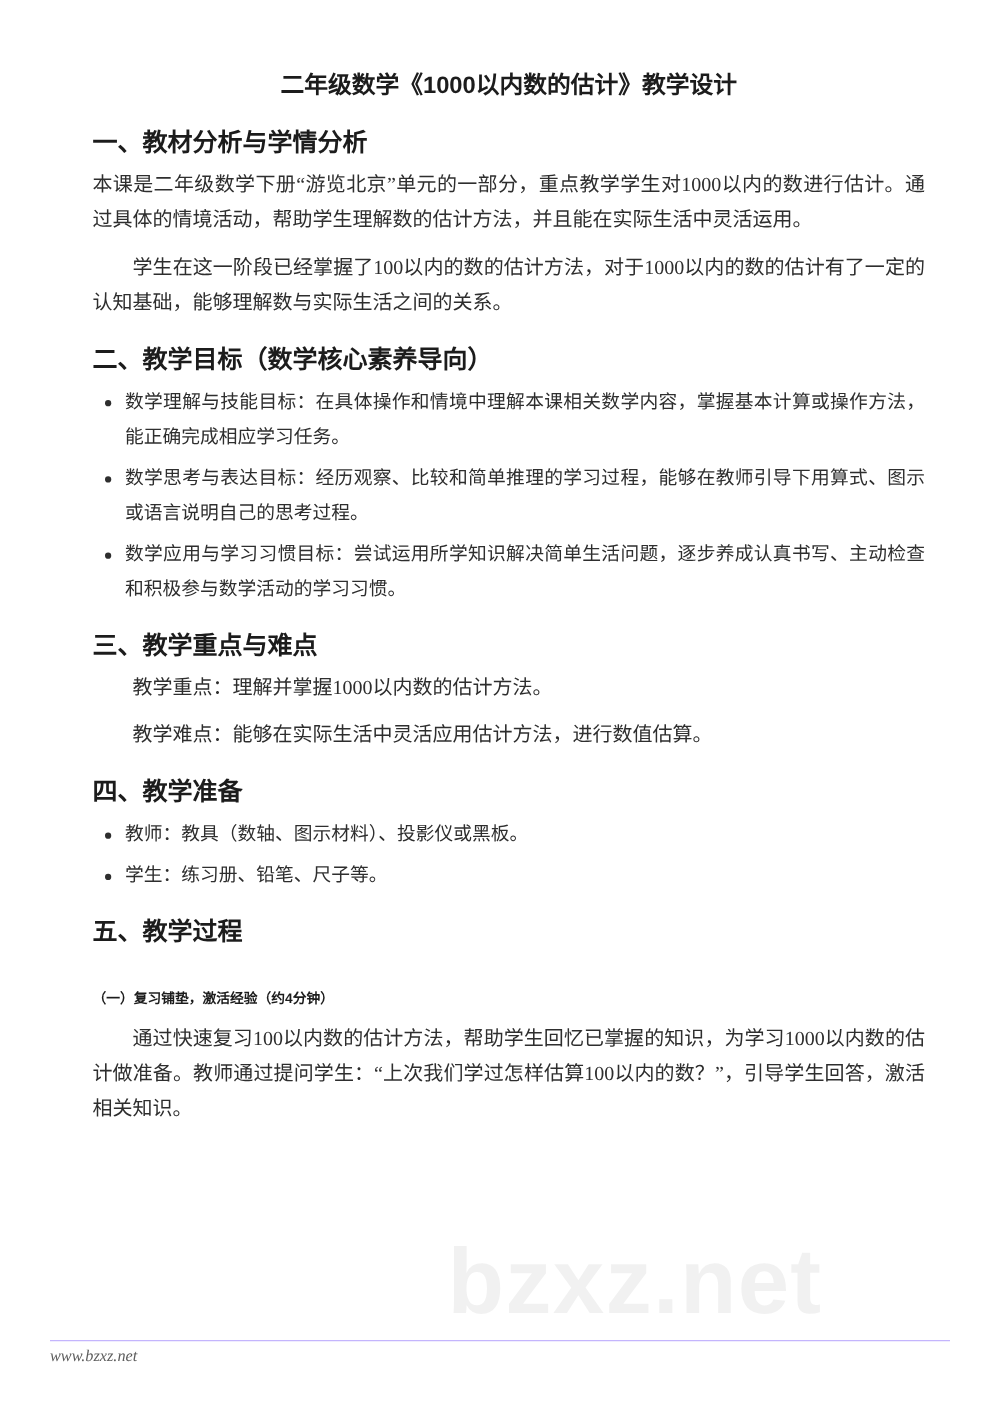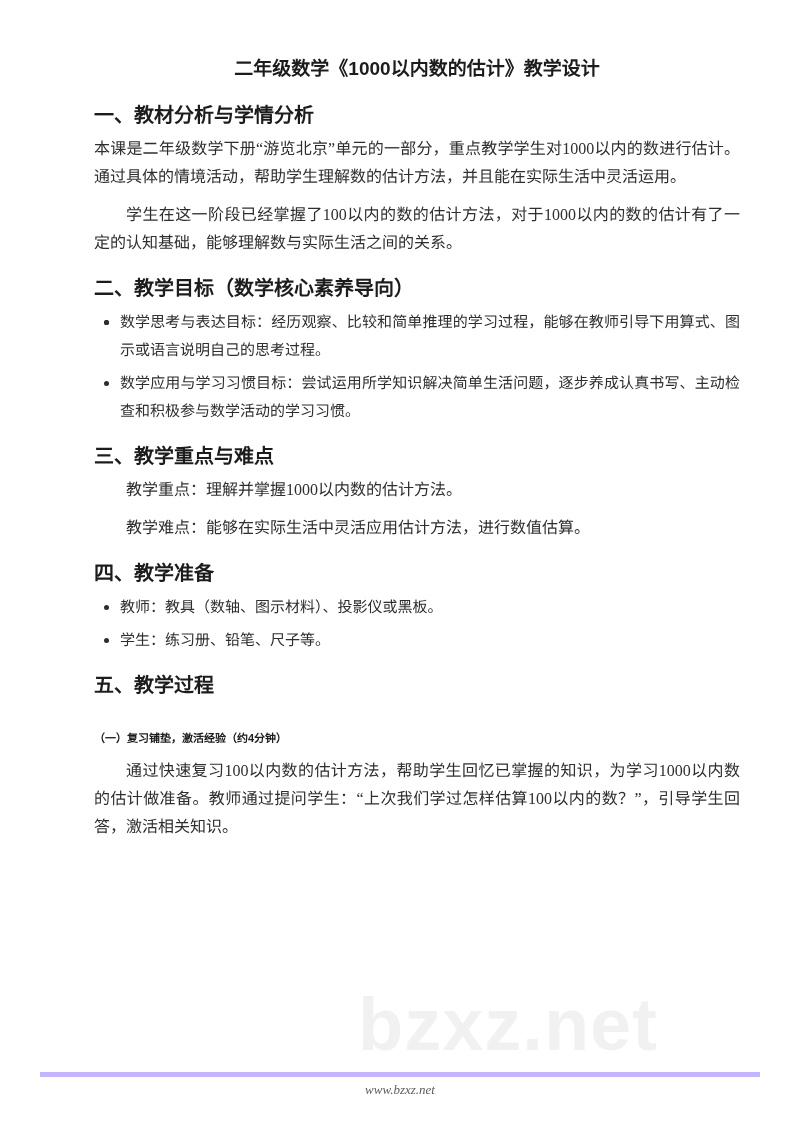--- a/index.html
+++ b/index.html
@@ -10,21 +10,21 @@
     height: 1130px;
     margin: 0 auto;
     background: #ffffff;
     overflow: hidden;
     font-family: "Liberation Serif", "DejaVu Serif", serif;
     color: #2e2e2e;
   }
   .doc {
     position: relative;
     z-index: 1;
-    padding: 54px 60px 0 94px;
+    padding: 54px 60px 0 74px;
   }
   .doc-title {
     font-family: "Liberation Sans", "DejaVu Sans", sans-serif;
     font-size: 19px;
     font-weight: bold;
     color: #1c1c1c;
     text-align: center;
     line-height: 30px;
     margin-bottom: 12px;
   }
@@ -89,22 +89,22 @@
     color: rgba(50, 50, 50, 0.07);
     white-space: nowrap;
     pointer-events: none;
   }
   .footer {
     position: absolute;
     z-index: 1;
     left: 40px;
     right: 40px;
     top: 1072px;
-    border-top: 5px solid #c4b5fd;
-    text-align: center;
+    border-top: 1px solid #c4b5fd;
+    text-align: left;
     padding-top: 3px;
   }
   .footer-url {
     font-family: "Liberation Serif", "DejaVu Serif", serif;
     font-style: italic;
     font-size: 13px;
     color: #5d5d5d;
   }
 </style>
 </head>
@@ -120,21 +120,21 @@
 
     <section>
       <h2 class="sec-heading">一、教材分析与学情分析</h2>
       <p class="body-text">本课是二年级数学下册“游览北京”单元的一部分，重点教学学生对1000以内的数进行估计。通过具体的情境活动，帮助学生理解数的估计方法，并且能在实际生活中灵活运用。</p>
       <p class="body-text indent">学生在这一阶段已经掌握了100以内的数的估计方法，对于1000以内的数的估计有了一定的认知基础，能够理解数与实际生活之间的关系。</p>
     </section>
 
     <section>
       <h2 class="sec-heading">二、教学目标（数学核心素养导向）</h2>
       <ul class="bullet-list">
-        <li><span class="bullet-dot"></span></li>
+        <li><span class="bullet-dot"></span><span>数学理解与技能目标：在具体操作和情境中理解本课相关数学内容，掌握基本计算或操作方法，能正确完成相应学习任务。</span></li>
         <li><span class="bullet-dot"></span><span>数学思考与表达目标：经历观察、比较和简单推理的学习过程，能够在教师引导下用算式、图示或语言说明自己的思考过程。</span></li>
         <li><span class="bullet-dot"></span><span>数学应用与学习习惯目标：尝试运用所学知识解决简单生活问题，逐步养成认真书写、主动检查和积极参与数学活动的学习习惯。</span></li>
       </ul>
     </section>
 
     <section>
       <h2 class="sec-heading">三、教学重点与难点</h2>
       <p class="body-text indent">教学重点：理解并掌握1000以内数的估计方法。</p>
       <p class="body-text indent">教学难点：能够在实际生活中灵活应用估计方法，进行数值估算。</p>
     </section>

